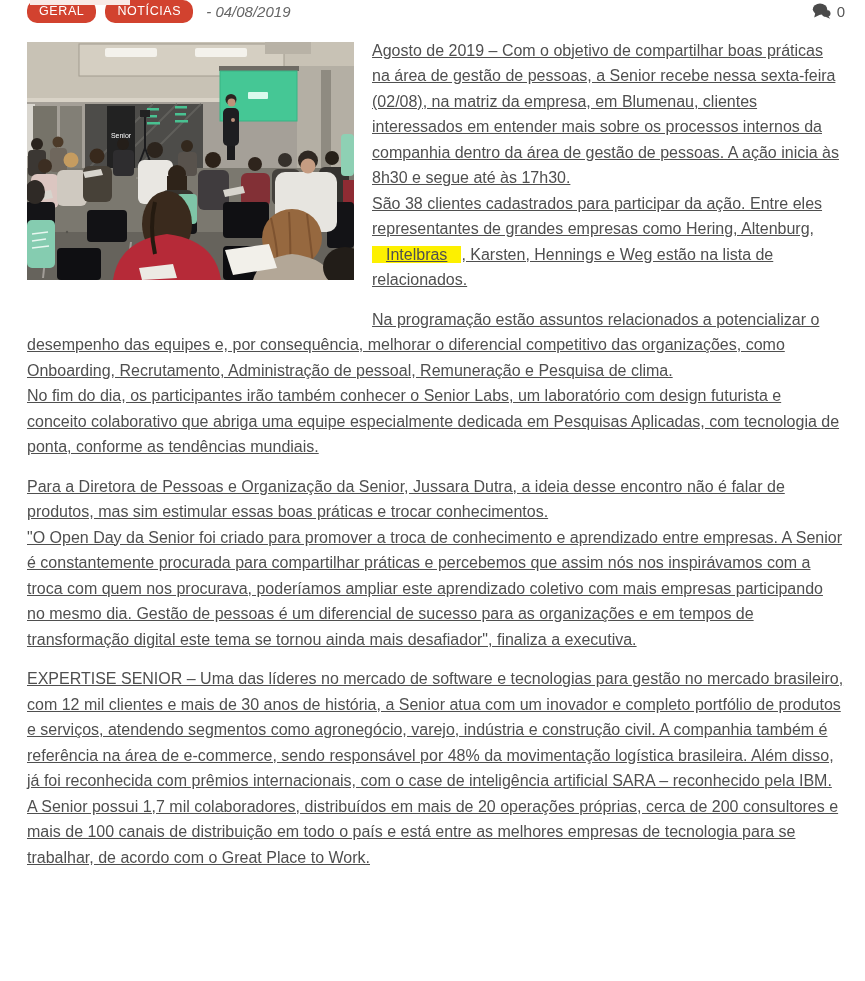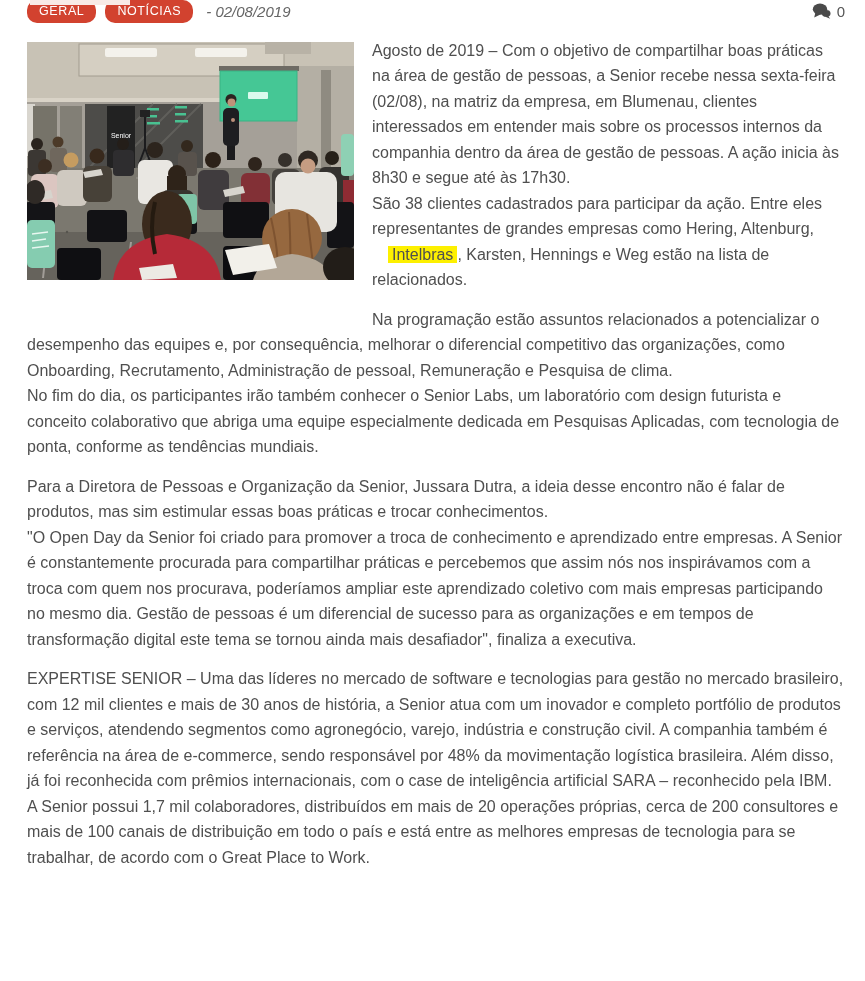--- a/index.html
+++ b/index.html
@@ -24,41 +24,41 @@
   .meta{display:flex; align-items:center; gap:9px; margin:0 0 13px 0;}
   .tag{
     display:inline-block; background:var(--accent); color:var(--tag_text);
     font-size:12.5px; line-height:1; letter-spacing:.6px; padding:5px 12px 5px;
     border-radius:10px; text-decoration:none; cursor:pointer;
   }
   .date{font-style:italic; color:var(--date); font-size:15px; margin-left:4px;}
   .comments{margin-left:auto; display:flex; align-items:center; gap:6px; color:#555; font-size:15px; cursor:pointer;}
   .comments svg{display:block;}
   .article{font-size:16px; line-height:25.5px; color:var(--body_text);}
-  .article p{margin:0 0 14px 0; white-space:pre-line;}
+  .article p{margin:0 0 14px 0; white-space:pre-line;text-decoration:underline;}
   .article p.intro{margin-top:15px;}
   .photo{
     float:left; width:327px; height:238px; margin:4px 18px 28px 0;
     display:block; background:#9b968c;
   }
-  .hl{background:var(--highlight); padding:0 4px;margin-left:16px;}
+  .hl{background:var(--highlight); padding:0 14px;}
   .clear{clear:both;}
 </style>
 </head>
 <body>
 
 <div class="top-bar"></div>
 
 <div class="container">
 
 
   <div class="meta">
     <a class="tag">GERAL</a>
     <a class="tag">NOTÍCIAS</a>
-    <span class="date">- 02/08/2019</span>
+    <span class="date">- 04/08/2019</span>
     <span class="comments">
       <span>
         <svg width="19" height="17" viewBox="0 0 19 17">
           <g fill="#4a4a4a">
             <ellipse cx="8" cy="6.2" rx="7.2" ry="5.6"></ellipse>
             <path d="M3.4 9.5 L2.2 14.6 L8.4 11.4 Z"></path>
             <ellipse cx="14.2" cy="10.4" rx="4.3" ry="3.4"></ellipse>
             <path d="M15.8 12.6 L18.2 15.8 L12.8 13.6 Z"></path>
           </g>
         </svg>

